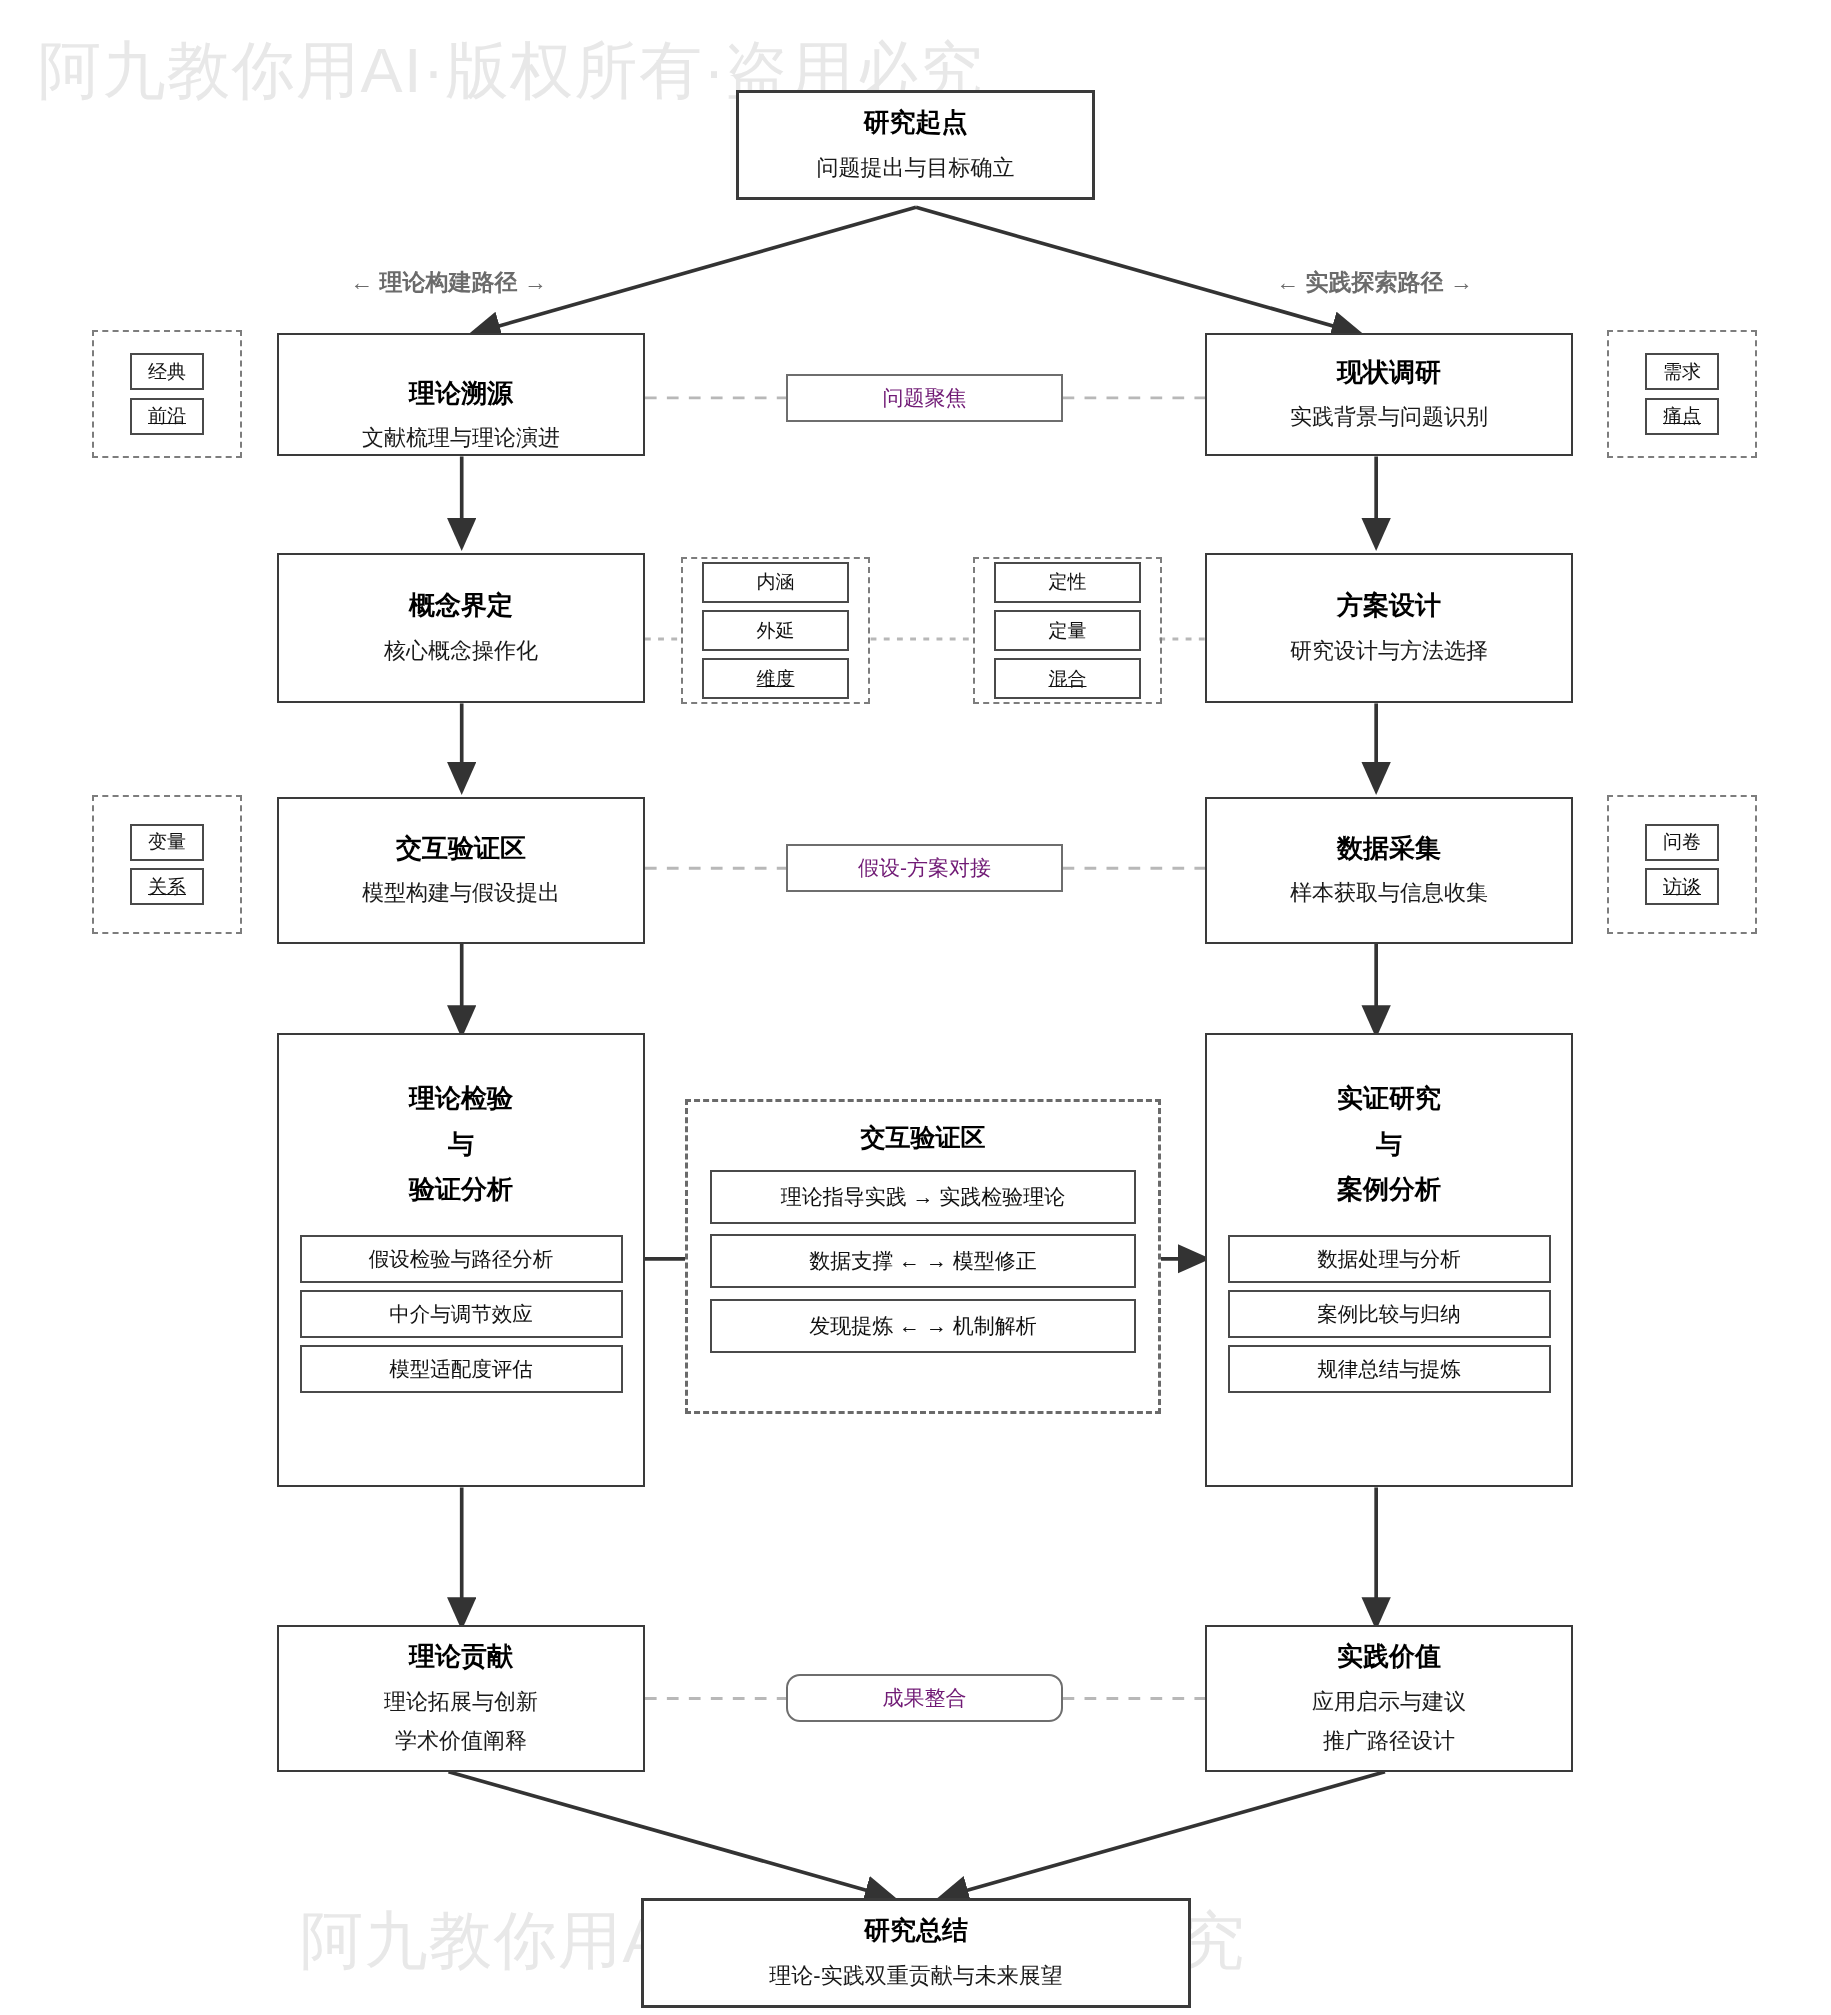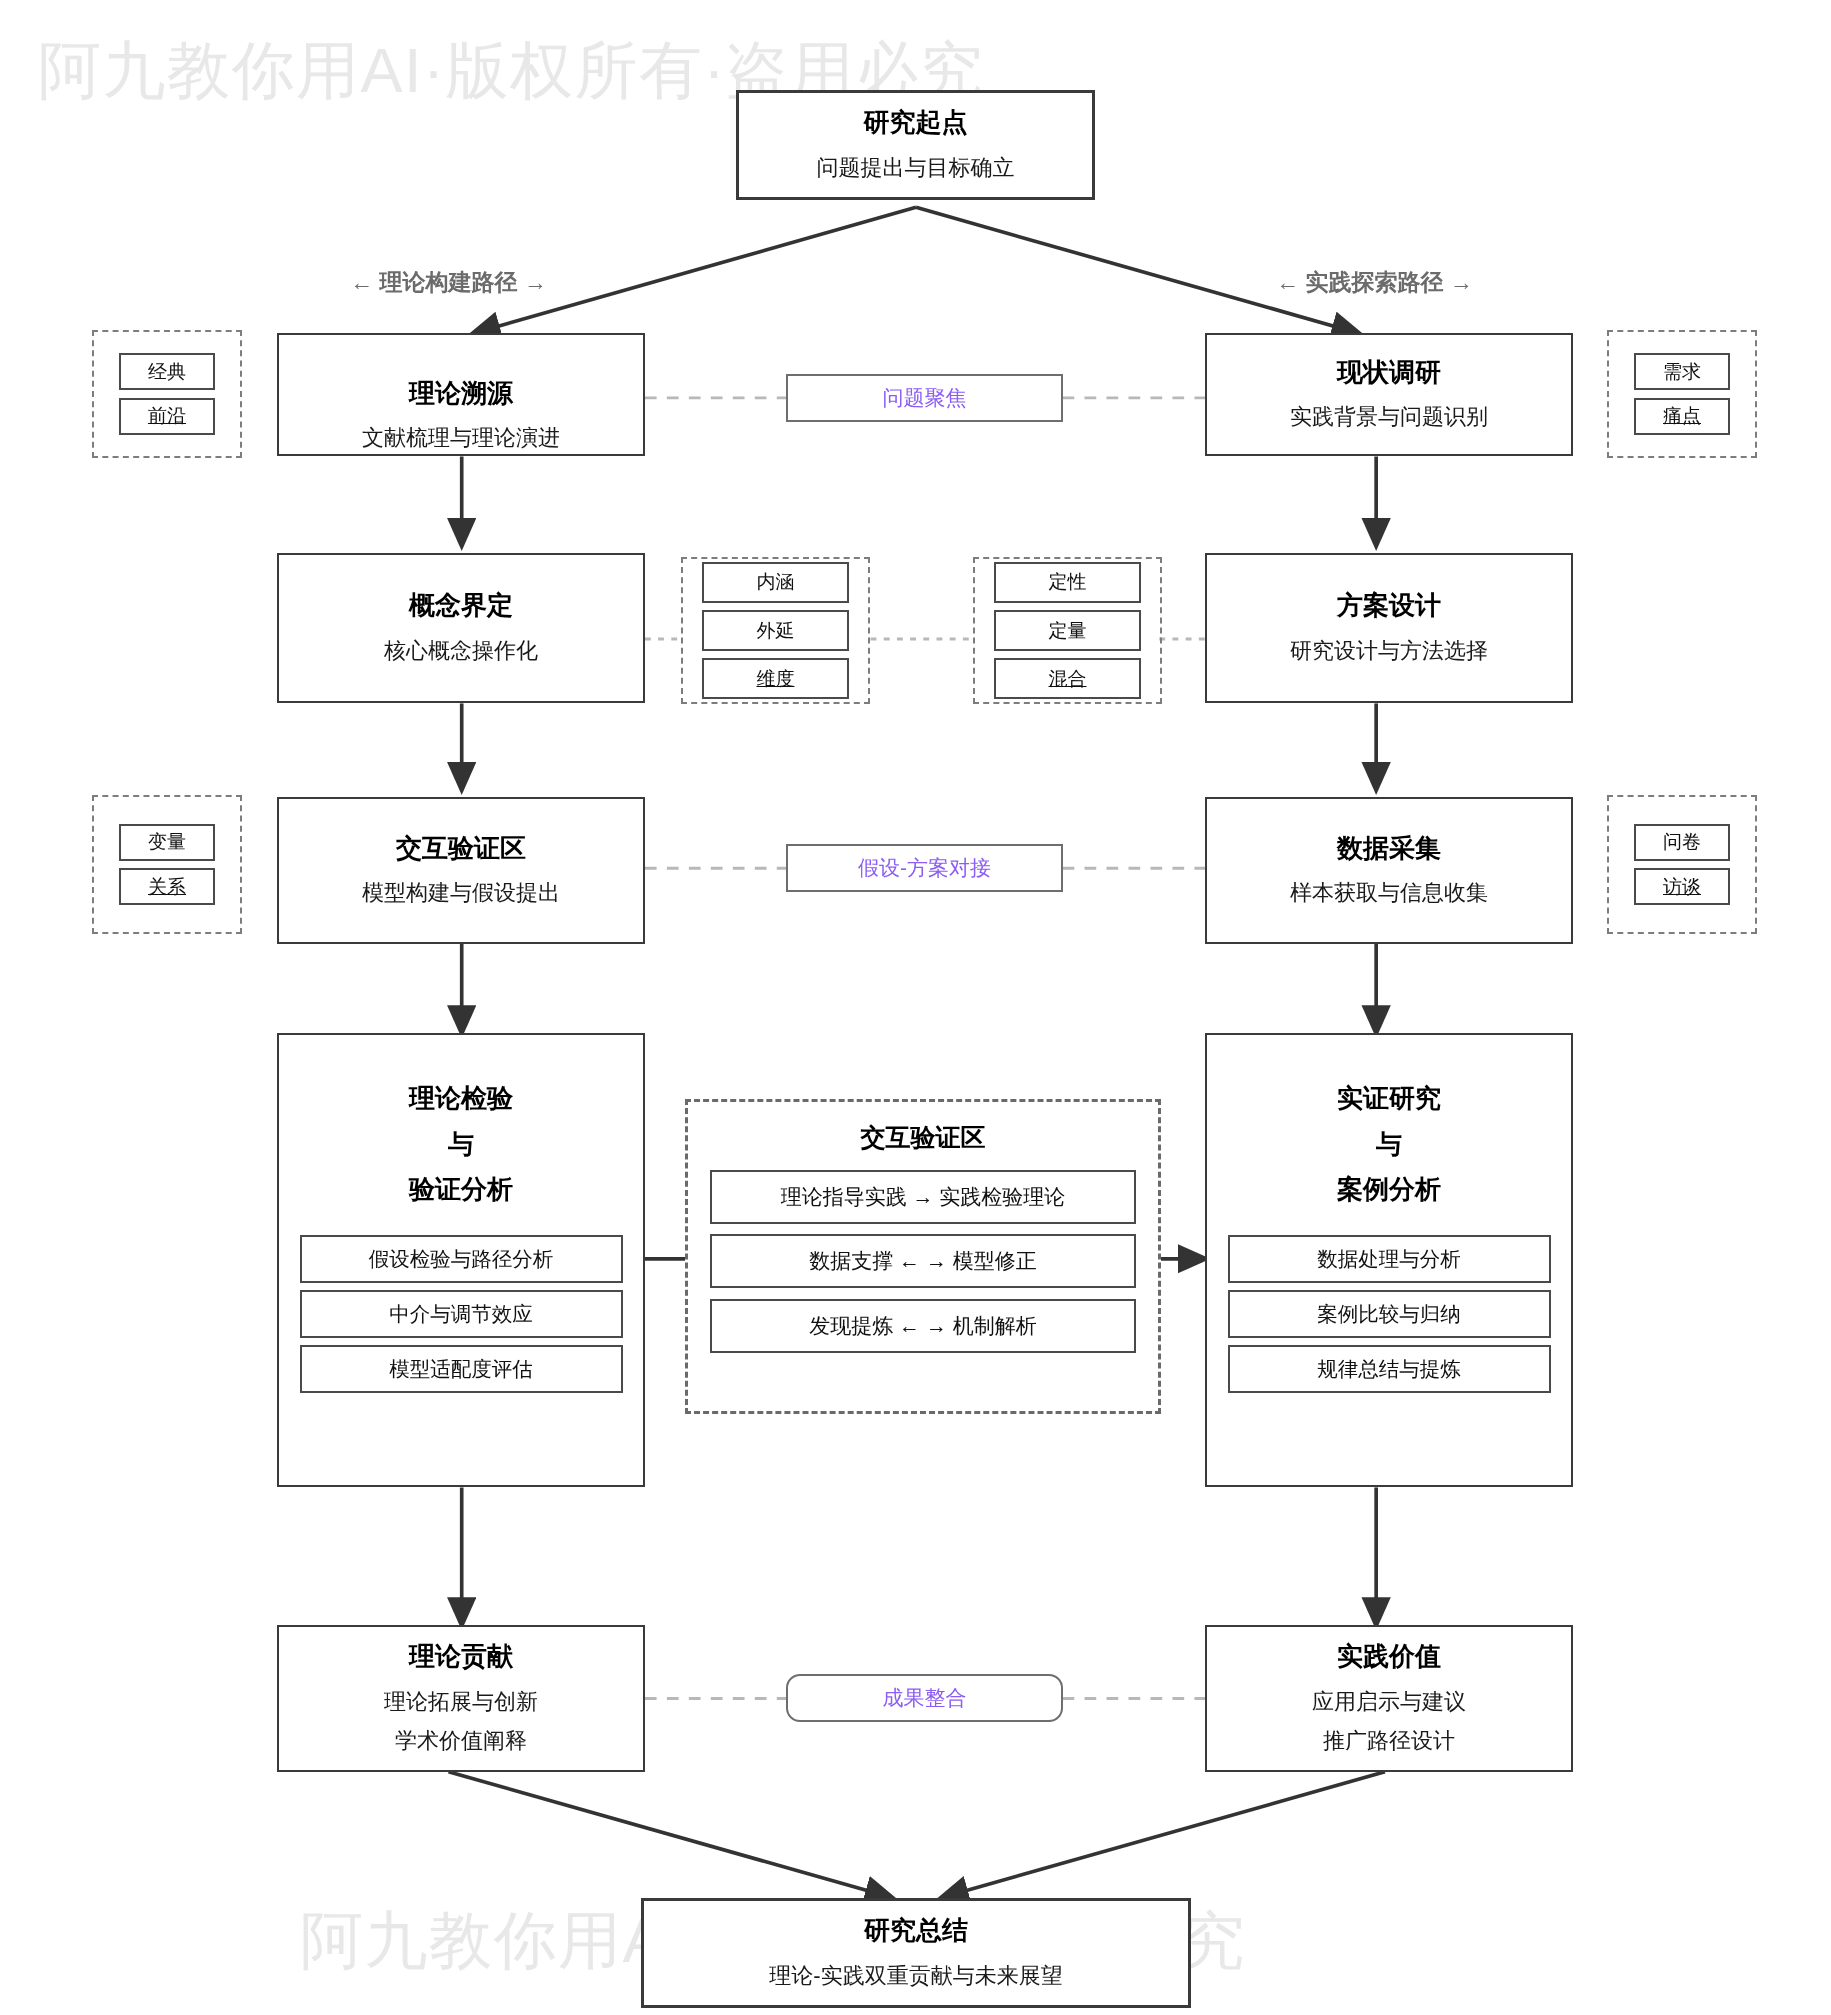--- a/index.html
+++ b/index.html
@@ -112,34 +112,34 @@
     background: #fff;
     display: flex;
     align-items: center;
     justify-content: center;
     font-size: 19px;
     color: #111;
     margin-bottom: 7.3px;
   }
   .tag:last-child { margin-bottom: 0; text-decoration: underline; }
 
-  .tg-narrow .tag { width: 96px; height: 37px; }
+  .tg-narrow .tag { width: 74px; height: 37px; }
   .tg-mid .tag    { width: 147px; height: 41px; }
 
   
   .chip {
     position: absolute;
     box-sizing: border-box;
     border: 2.2px solid #6e6e6e;
     background: #ffffff;
     display: flex;
     align-items: center;
     justify-content: center;
     font-size: 21px;
-    color: #8b5cf6;
+    color: #701a75;
     z-index: 4;
   }
 
   
   .zone {
     position: absolute;
     box-sizing: border-box;
     border: 3.7px dashed #6a6a6a;
     background: #ffffff;
     z-index: 3;

